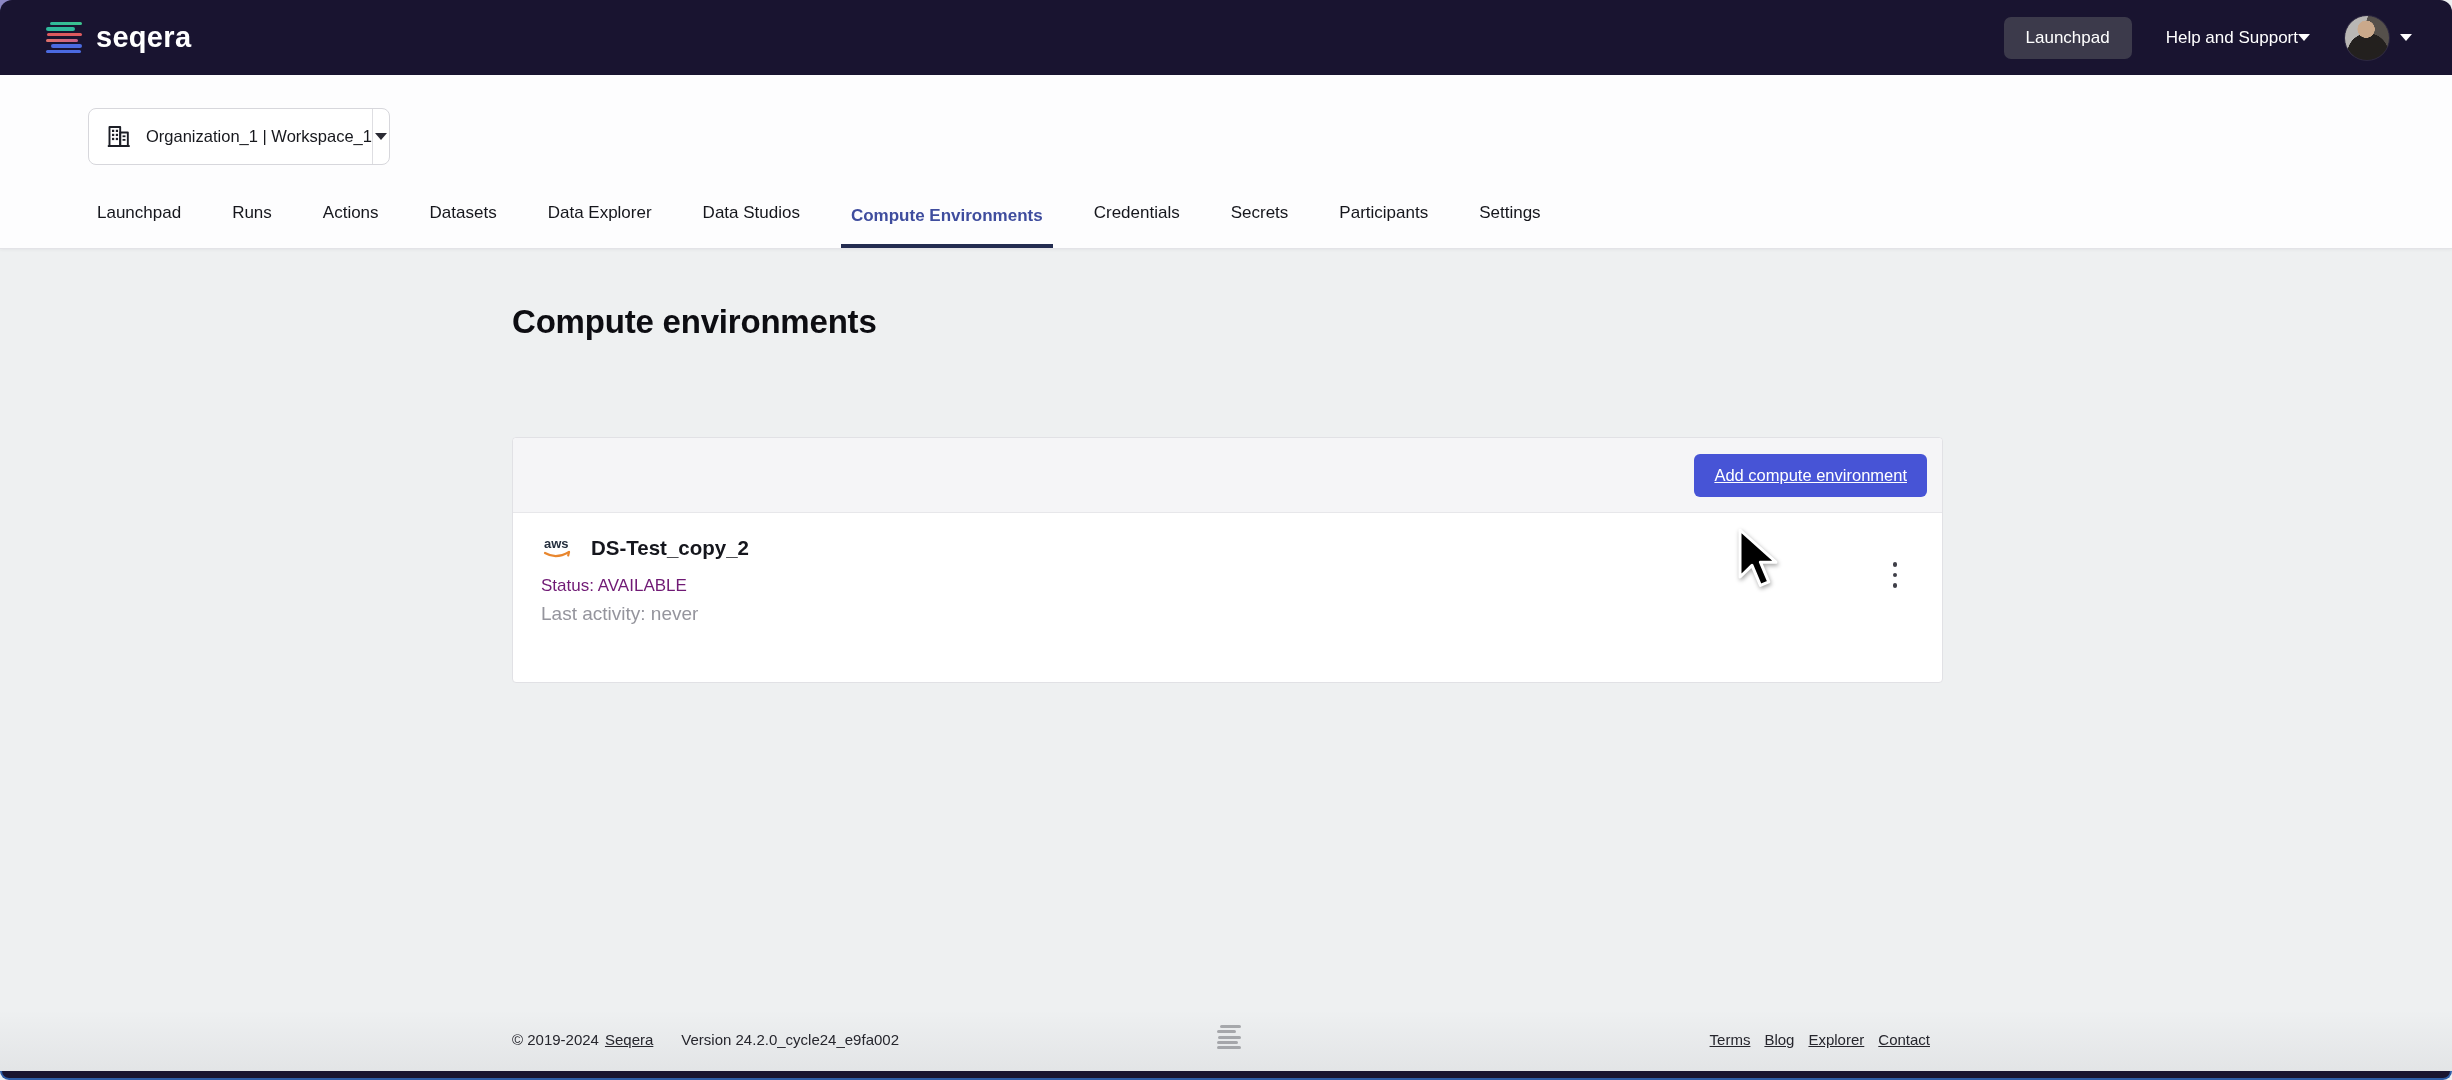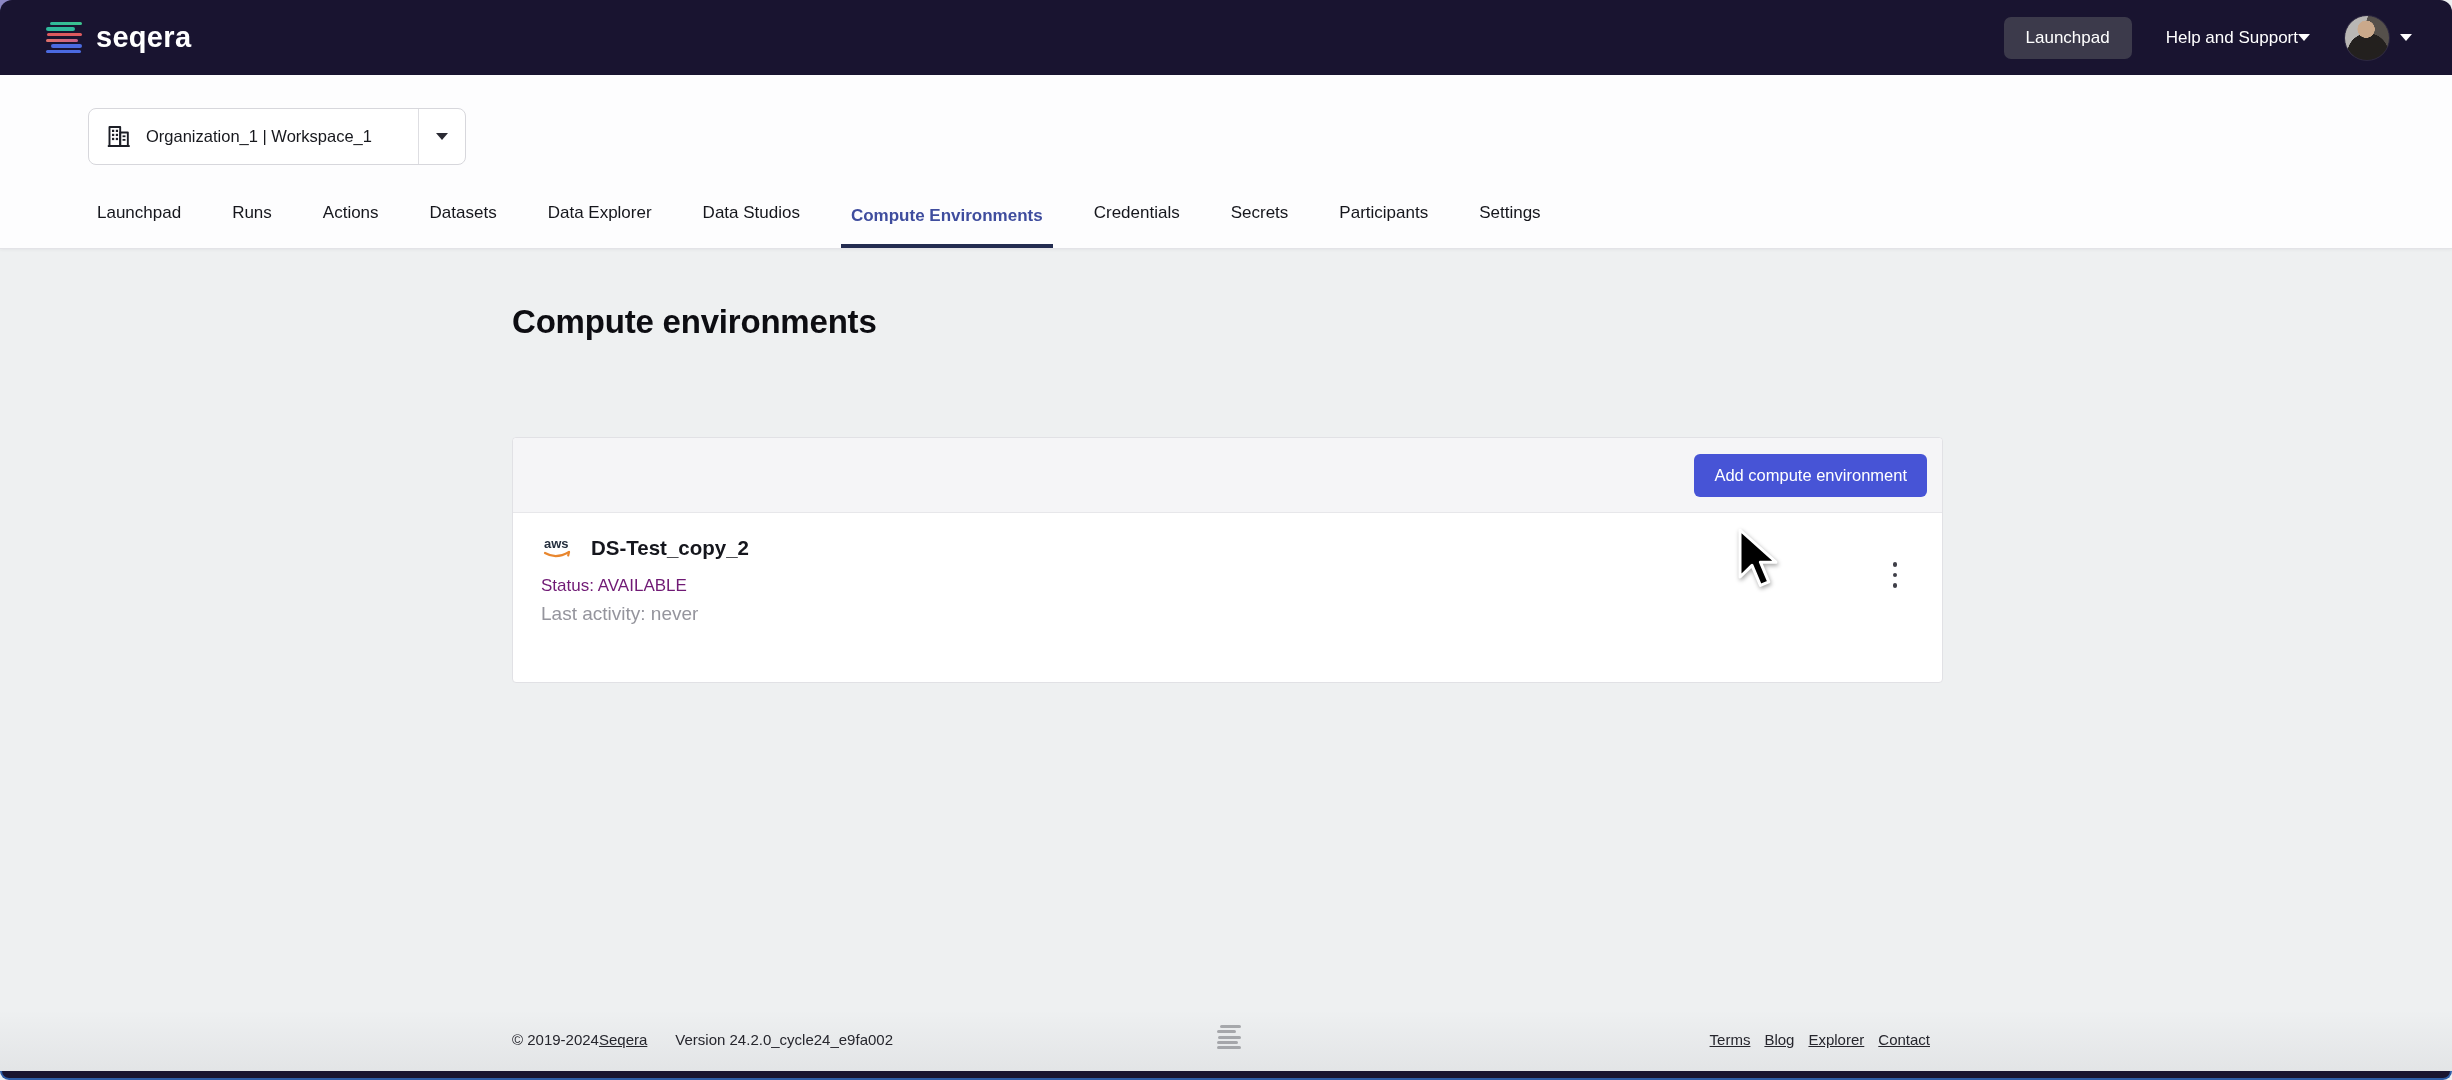--- a/index.html
+++ b/index.html
@@ -51,21 +51,21 @@
     border:1px solid #2c2740;
   }
 
   
   .page-header {
     position:absolute; top:75px; left:0; width:2452px; height:174px;
     background:#fdfdfe; border-bottom:1px solid #e3e3e7;
     box-shadow:0 1px 3px rgba(20,20,40,0.05);
   }
   .ws-selector {
-    position:absolute; left:88px; top:33px; height:57px; width:378px;
+    position:absolute; left:88px; top:33px; height:57px; width:302px;
     background:#fff; border:1px solid #d7d7dc; border-radius:8px;
     display:flex; align-items:center; cursor:pointer;
   }
   .ws-selector .org-ic { margin:0 14px 0 16px; display:flex; }
   .ws-label { font-size:16.5px; color:#17181d; flex:1; white-space:nowrap; }
   .ws-divider { width:1px; height:100%; background:#dedee2; }
   .ws-caret { width:46px; display:flex; align-items:center; justify-content:center; }
 
   .tabs {
     position:absolute; left:95px; bottom:0; display:flex; gap:47px; align-items:flex-end;
@@ -86,21 +86,21 @@
     position:absolute; left:512px; top:437px; width:1431px; height:246px;
     background:#ffffff; border:1px solid #e1e1e5; border-radius:4px;
   }
   .panel-toolbar {
     height:75px; background:#f5f5f7; border-bottom:1px solid #e7e7ea;
     display:flex; align-items:center; justify-content:flex-end; padding-right:15px;
     border-radius:4px 4px 0 0;
   }
   .add-btn {
     background:#4754d6; color:#fff; border:none; border-radius:6px;
-    font-family:inherit; font-size:16.5px; padding:12px 20px; cursor:pointer;
+    font-family:inherit; font-size:16.5px; padding:12px 20px; cursor:pointer;text-decoration:underline;
   }
   .env-card { position:relative; padding:22px 30px 0 28px; }
   .env-title-row { display:flex; align-items:center; gap:12px; }
   .aws-logo { display:flex; }
   .env-name { font-size:20.5px; font-weight:700; color:#15161d; }
   .env-status { margin-top:15px; font-size:17px; color:#701a75; }
   .env-id { margin-top:22px; font-size:14.5px; color:#95959d; }
   .env-last { margin-top:7px; font-size:19px; color:#95959d; }
   .kebab {
     position:absolute; right:32px; top:40px; width:30px; height:44px;
@@ -111,21 +111,21 @@
 
   
   .cursor { position:absolute; left:1736px; top:527px; pointer-events:none; filter:drop-shadow(1px 2px 2px rgba(0,0,0,0.35)); }
 
   
   .footer {
     position:absolute; left:0; bottom:9px; width:2452px; height:62px;
     background:linear-gradient(to bottom, rgba(0,0,0,0), rgba(16,16,32,0.05));
   }
   .footer-left { position:absolute; left:512px; top:22px; display:flex; gap:28px; font-size:15px; color:#26262d; }
-  .footer-left .copy { display:flex; }
+  .footer-left .copy { display:flex; gap:6px; }
   .footer a, .footer .linklike { color:#26262d; text-decoration:underline; cursor:pointer; }
   .footer-mark { position:absolute; left:1217px; top:16px; width:24px; height:24px; display:flex; flex-direction:column; justify-content:space-between; opacity:0.55; }
   .footer-mark i { display:block; height:3px; border-radius:1.5px; background:#6f7076; }
   .footer-mark i:nth-child(1){ margin-left:3px; }
   .footer-mark i:nth-child(2){ margin-right:5px; }
   .footer-mark i:nth-child(3){ margin-left:1px; }
   .footer-mark i:nth-child(4){ margin-right:3px; }
   .footer-links { position:absolute; right:522px; top:22px; display:flex; gap:14px; font-size:15px; }
 
   

